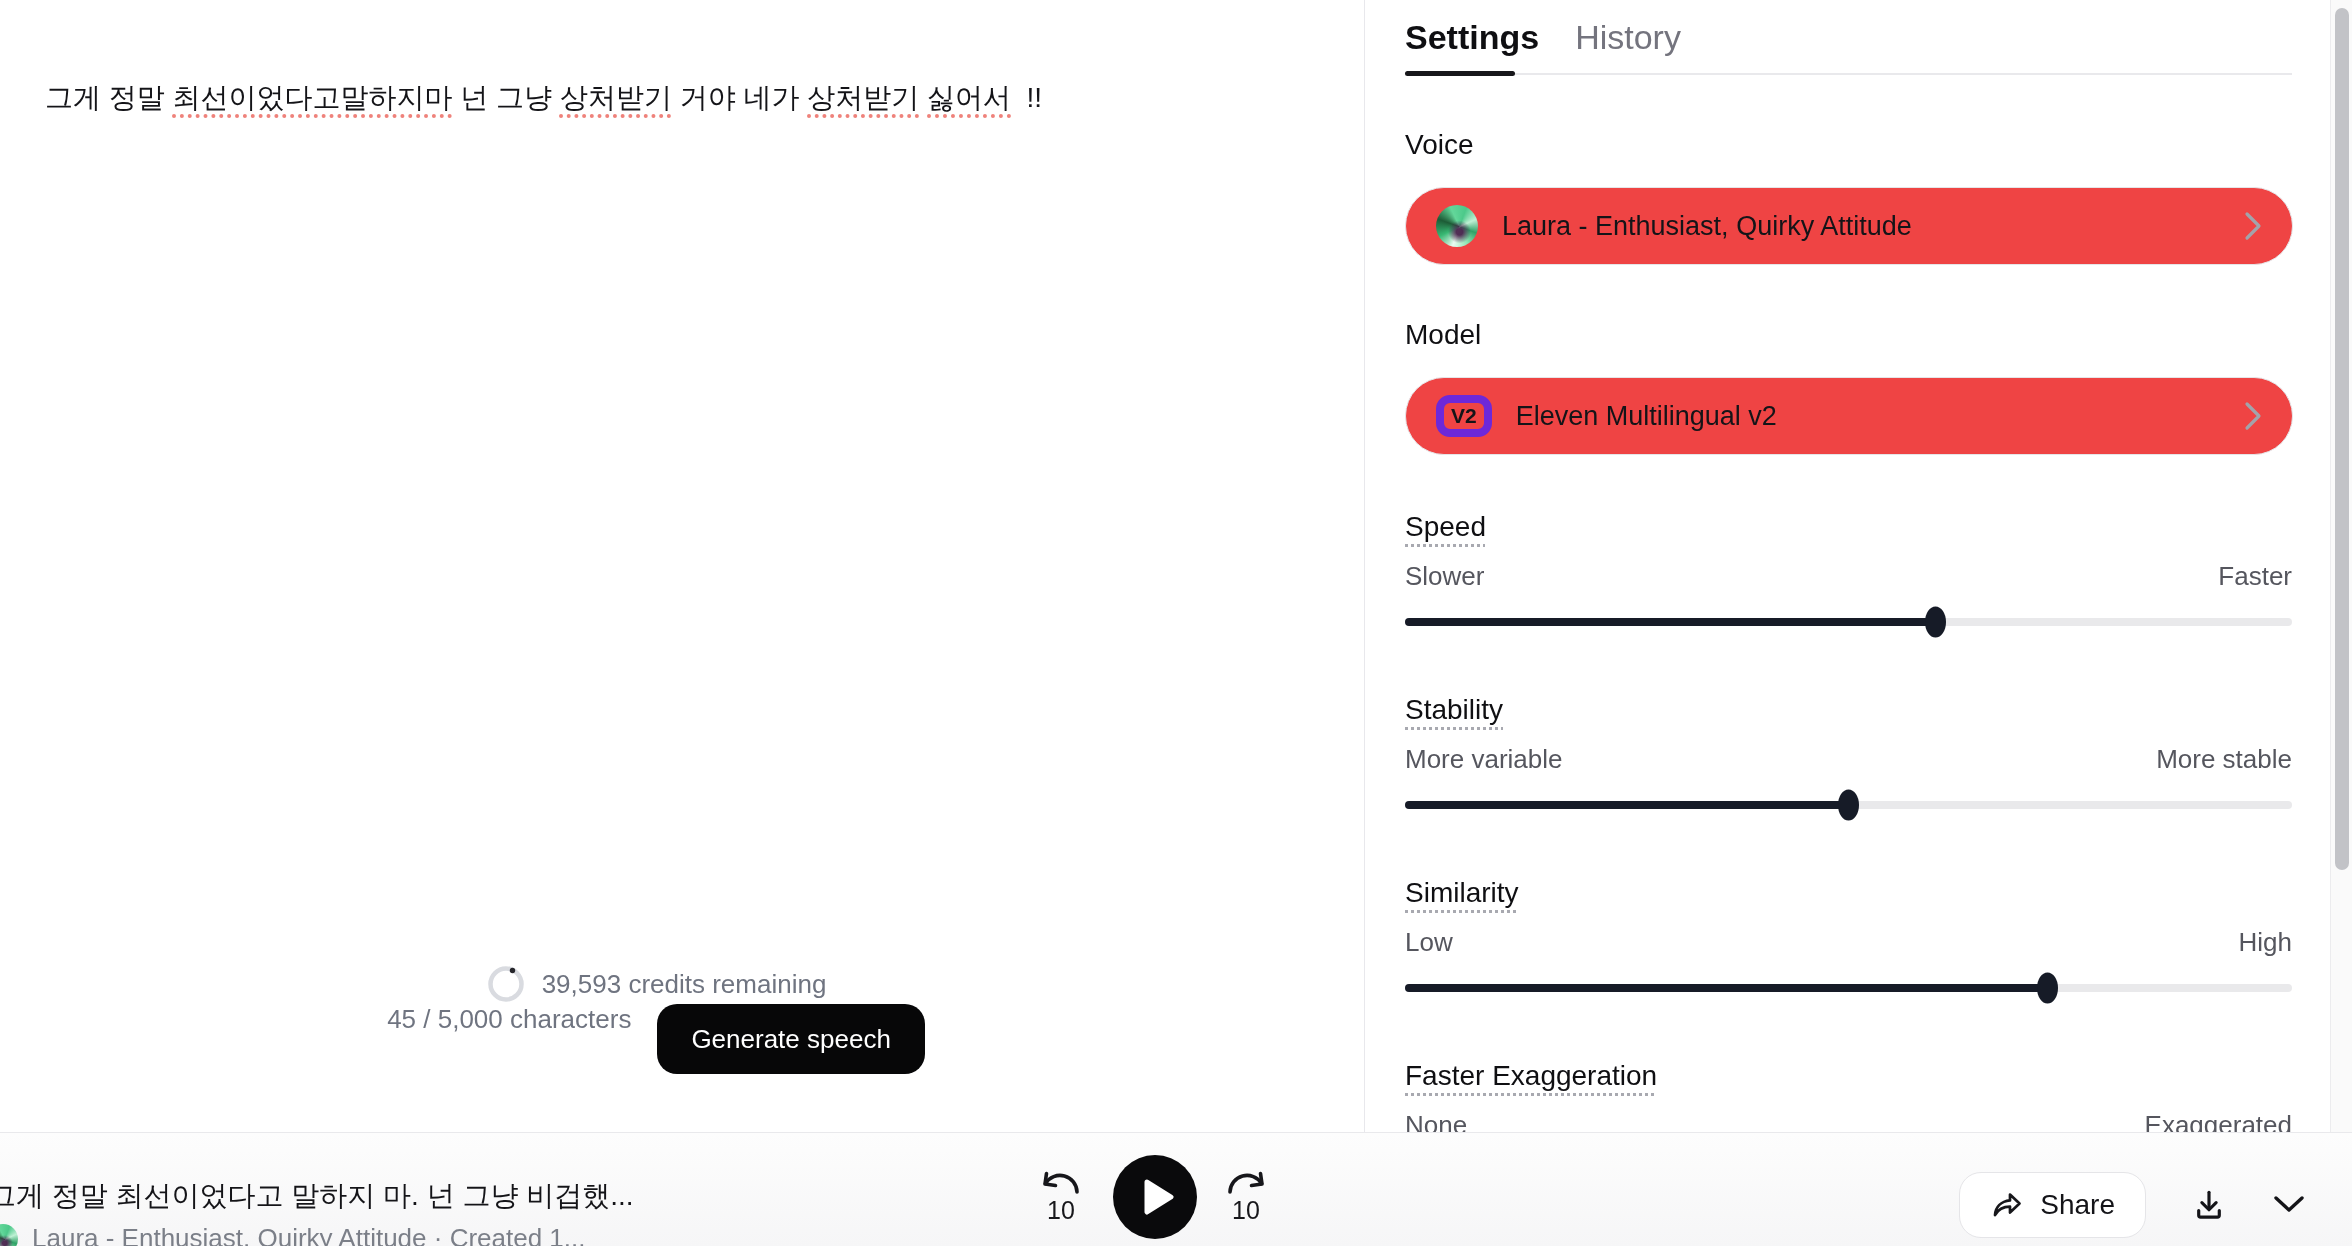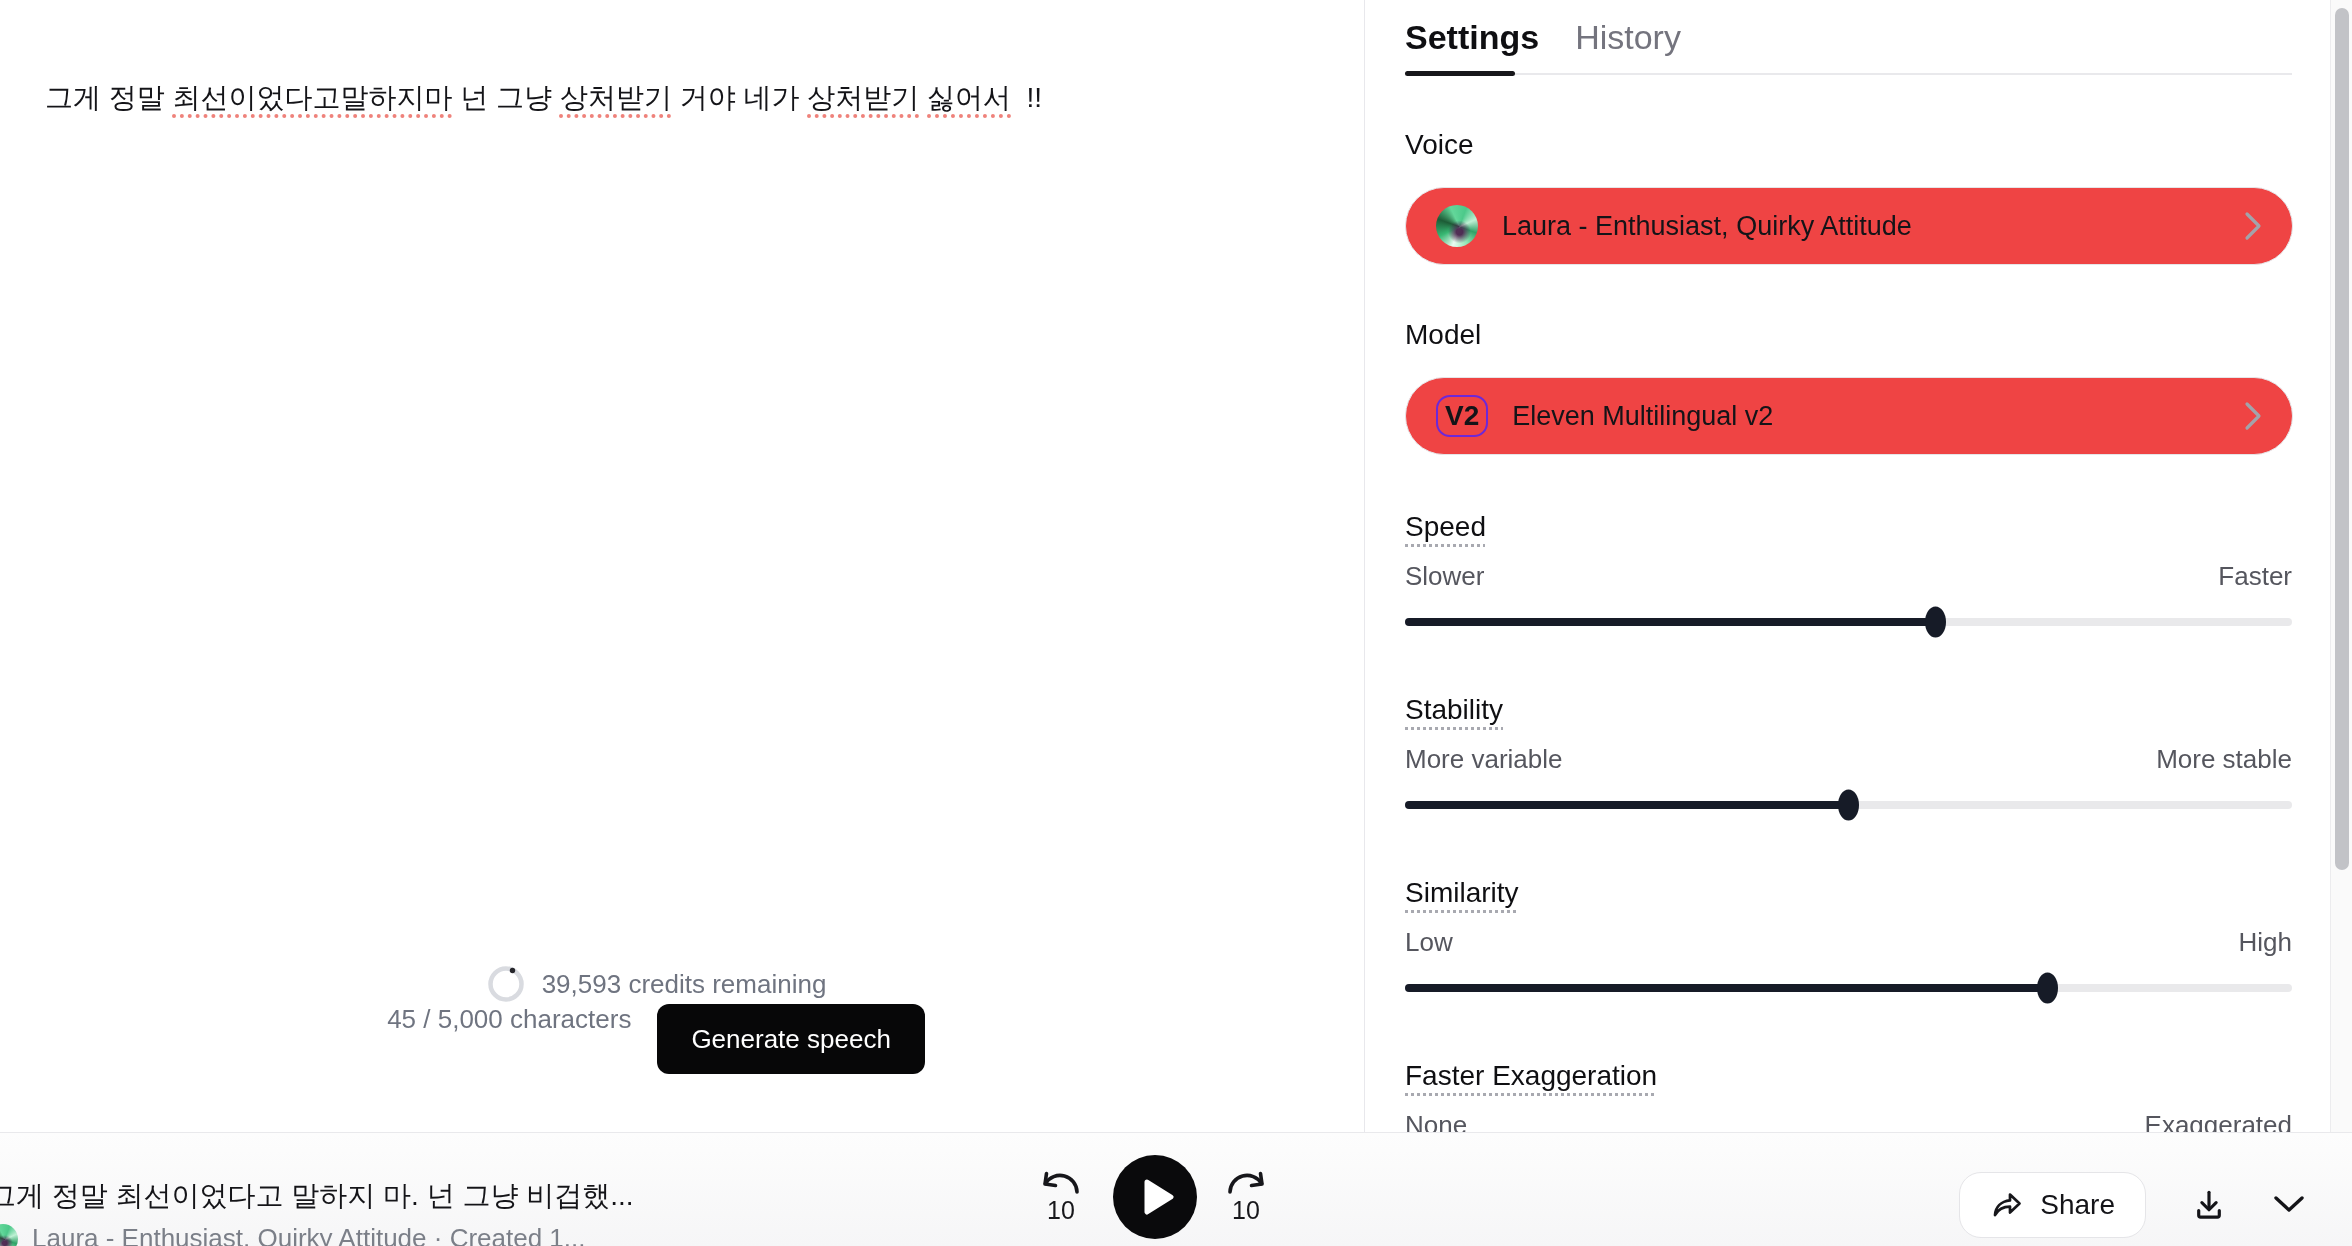--- a/index.html
+++ b/index.html
@@ -12,21 +12,21 @@
   .editor-text { position:absolute; left:45px; top:76px; width:1250px; font-size:28px; line-height:1.55;
                  color:#141418; white-space:pre-wrap; }
   .editor-text .misspell { text-decoration:underline; text-decoration-style:dotted;
                  text-decoration-color:#ef827b; text-decoration-thickness:3.5px; text-underline-offset:7px; }
   .editor-footer { position:absolute; left:45px; top:964px; width:1222px; height:72px;
                  display:flex; align-items:center; justify-content:space-between;flex-direction:column; }
   .credits { display:flex; align-items:center; gap:16px; color:#6f7480; font-size:26px; }
   .footer-right { display:flex; align-items:flex-start; gap:26px; }
   .charcount { color:#6f7480; font-size:26px; }
   .generate-btn { background:#070708; color:#fff; font-size:26px; font-family:inherit; font-weight:500;
-                 height:70px; padding:0 34px; border:none; border-radius:12px; cursor:pointer; }
+                 height:70px; padding:0 34px; border:none; border-radius:20px; cursor:pointer; }
 
   
   .settings-pane { position:absolute; left:1364px; top:0; width:966px; height:1132px; background:#fff;
                  border-left:1px solid #e8e8ec; padding:0 38px 0 40px; }
   .tabs { display:flex; gap:36px; padding-top:18px; }
   .tab { font-size:34px; color:#74747e; font-weight:500; cursor:pointer; }
   .tab.active { color:#0f0f12; font-weight:600; }
   .tab-divider { margin-top:16px; height:2px; background:#e9e9ec; position:relative; }
   .active-underline { position:absolute; left:0; top:-2px; height:5px; width:110px; background:#17171b; border-radius:3px; }
 
@@ -34,22 +34,22 @@
   .field-label.hint { text-decoration:underline; text-decoration-style:dotted; text-decoration-color:#a8a9b0;
                  text-decoration-thickness:2.5px; text-underline-offset:8px; }
   .select-btn { margin-top:26px; width:888px; height:78px; background:#ef4444; border:1.5px solid #e5e5e8;
                  border-radius:39px; display:flex; align-items:center; gap:24px; padding:0 30px;
                  font-size:27px; font-family:inherit; color:#141418; cursor:pointer; }
   .select-btn .chev { margin-left:auto; display:flex; }
   .green-avatar { width:42px; height:42px; border-radius:50%; flex:none;
       background:
         radial-gradient(circle at 56% 64%, rgba(74,35,78,.95) 0 9%, rgba(74,35,78,0) 32%),
         conic-gradient(from 20deg at 56% 52%, #4cc98a, #bff0d4, #2fa266, #8fe6b4, #e9fbf0, #37b873, #1d5c36, #63d79a, #4cc98a); }
-  .v2-badge { height:42px; min-width:46px; border:2px solid #6d28d9; border-radius:14px;
-      display:flex; align-items:center; justify-content:center; font-weight:700; font-size:28px; padding:0 7px; flex:none; }
+  .v2-badge { height:42px; min-width:46px; border:8px solid #6d28d9; border-radius:14px;
+      display:flex; align-items:center; justify-content:center; font-weight:700; font-size:21px; padding:0 7px; flex:none; }
 
   .slider-section { margin-top:0; }
   .slider-ends { display:flex; justify-content:space-between; font-size:26px; color:#55565e; margin-top:18px; }
   .slider { position:relative; height:32px; margin-top:14px; cursor:pointer; }
   .slider .track { position:absolute; left:0; top:50%; transform:translateY(-50%); width:100%; height:8px;
       border-radius:4px; background:#e9e9eb; }
   .slider .fill { position:absolute; left:0; top:50%; transform:translateY(-50%); height:8px;
       border-radius:4px; background:#161b27; }
   .slider .thumb { position:absolute; top:50%; transform:translateY(-50%); width:21px; height:31px;
       border-radius:50%; background:#161b27; }

